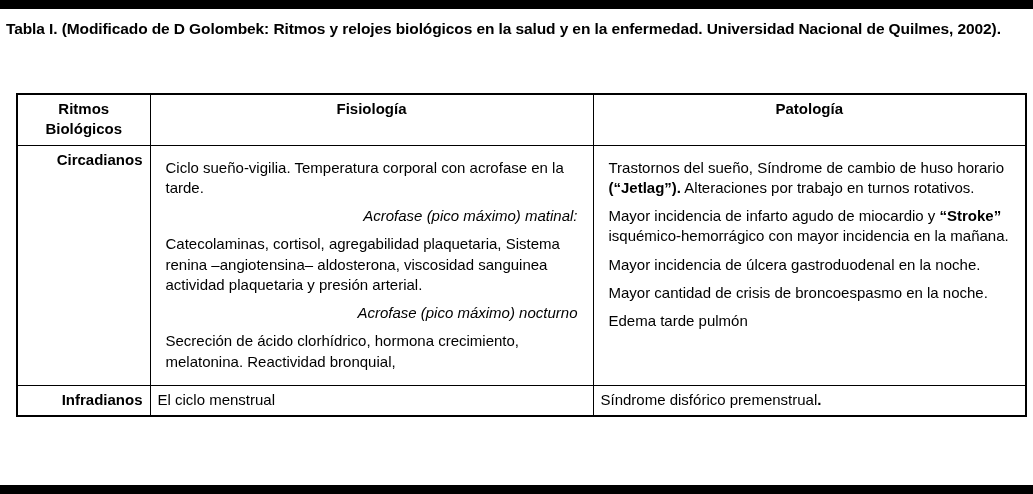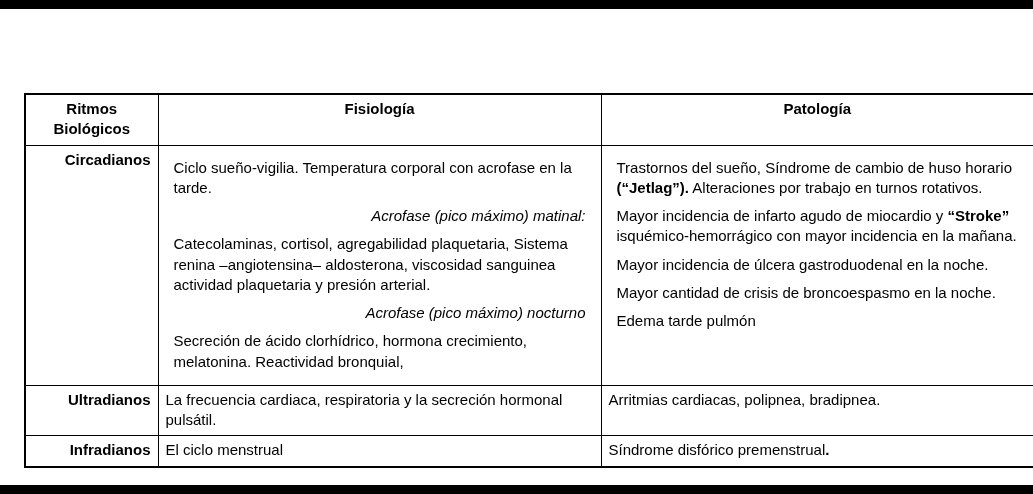--- a/index.html
+++ b/index.html
@@ -42,21 +42,21 @@
     left: 6px;
     width: 1016px;
     font-size: 15.5px;
     font-weight: bold;
     line-height: 1.42;
     letter-spacing: -0.1px;
   }
   .table-wrap {
     position: absolute;
     top: 93px;
-    left: 24px;
+    left: 16px;
     width: 841px;
   }
   table.rhythms {
     border-collapse: collapse;
     width: 1009px;
     table-layout: fixed;
     border: 2px solid #000000;
   }
   table.rhythms td, table.rhythms th {
     border: 1.5px solid #000000;
@@ -93,20 +93,21 @@
     font-weight: bold;
   }
 </style>
 </head>
 <body>
 
 <div class="page">
 
   <div class="top-rule"></div>
 
+  <div class="caption">Tabla I. (Modificado de D Golombek: Ritmos y relojes biológicos en la salud y en la enfermedad. Universidad Nacional de Quilmes, 2002).</div>
 
   <div class="table-wrap">
     <table class="rhythms">
       <colgroup>
         <col class="c1">
         <col class="c2">
         <col class="c3">
       </colgroup>
       <thead>
         <tr>
@@ -127,25 +128,20 @@
           </td>
           <td class="cell">
             <p><span>Trastornos del sueño, Síndrome de cambio de huso horario </span><span class="bold-ital">(“Jetlag”).</span><span> Alteraciones por trabajo en turnos rotativos.</span></p>
             <p><span>Mayor incidencia de infarto agudo de miocardio y </span><span class="bold-ital">“Stroke”</span><span> isquémico-hemorrágico con mayor incidencia en la mañana.</span></p>
             <p>Mayor incidencia de úlcera gastroduodenal en la noche.</p>
             <p>Mayor cantidad de crisis de broncoespasmo en la noche.</p>
             <p>Edema tarde pulmón</p>
           </td>
         </tr>
         <tr>
-          <td class="rowlabel">Ultradianos</td>
-          <td class="cell">La frecuencia cardiaca, respiratoria y la secreción hormonal pulsátil.</td>
-          <td class="cell">Arritmias cardiacas, polipnea, bradipnea.</td>
-        </tr>
-        <tr>
           <td class="rowlabel">Infradianos</td>
           <td class="cell">El ciclo menstrual</td>
           <td class="cell"><span>Síndrome disfórico premenstrual</span><b>.</b></td>
         </tr>
       </tbody>
     </table>
   </div>
 
   <div class="bottom-rule"></div>
 

